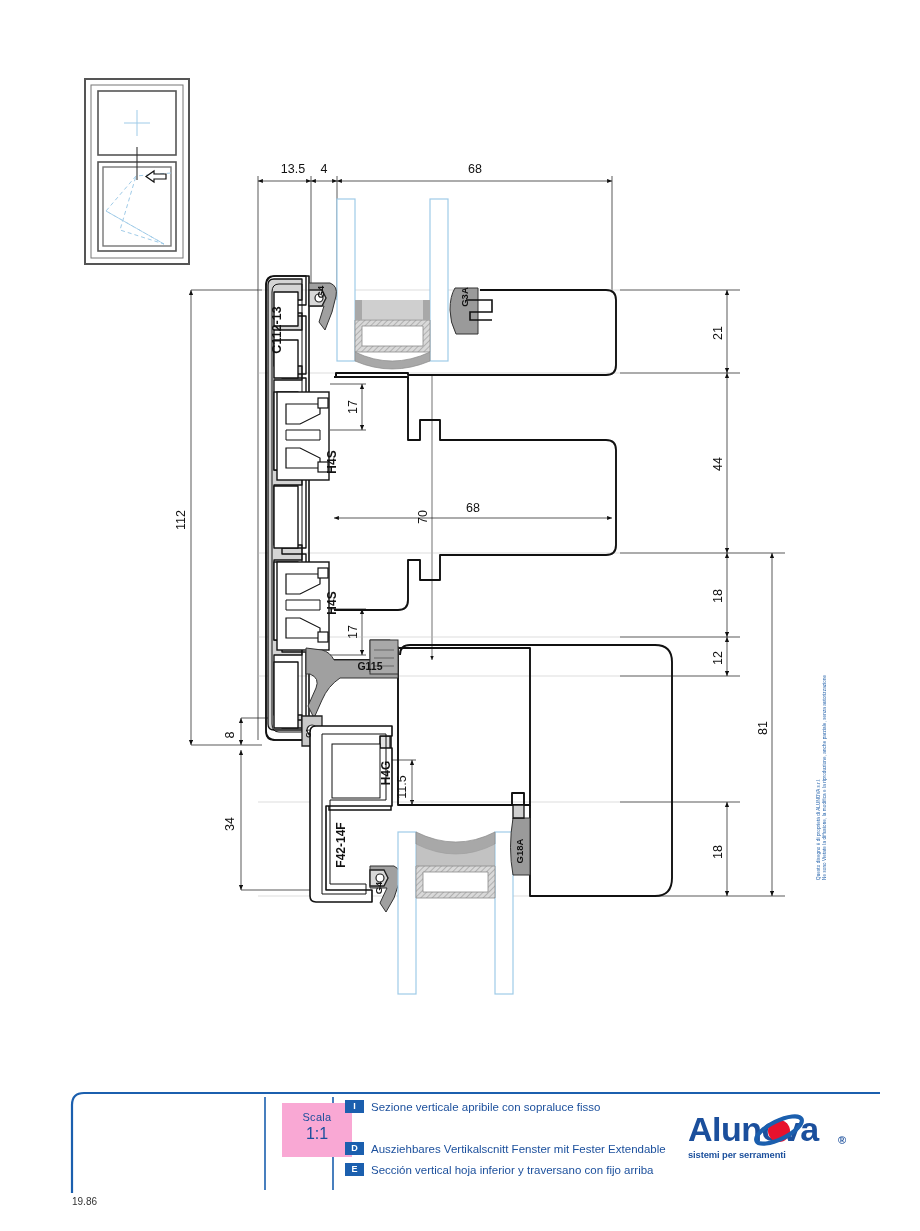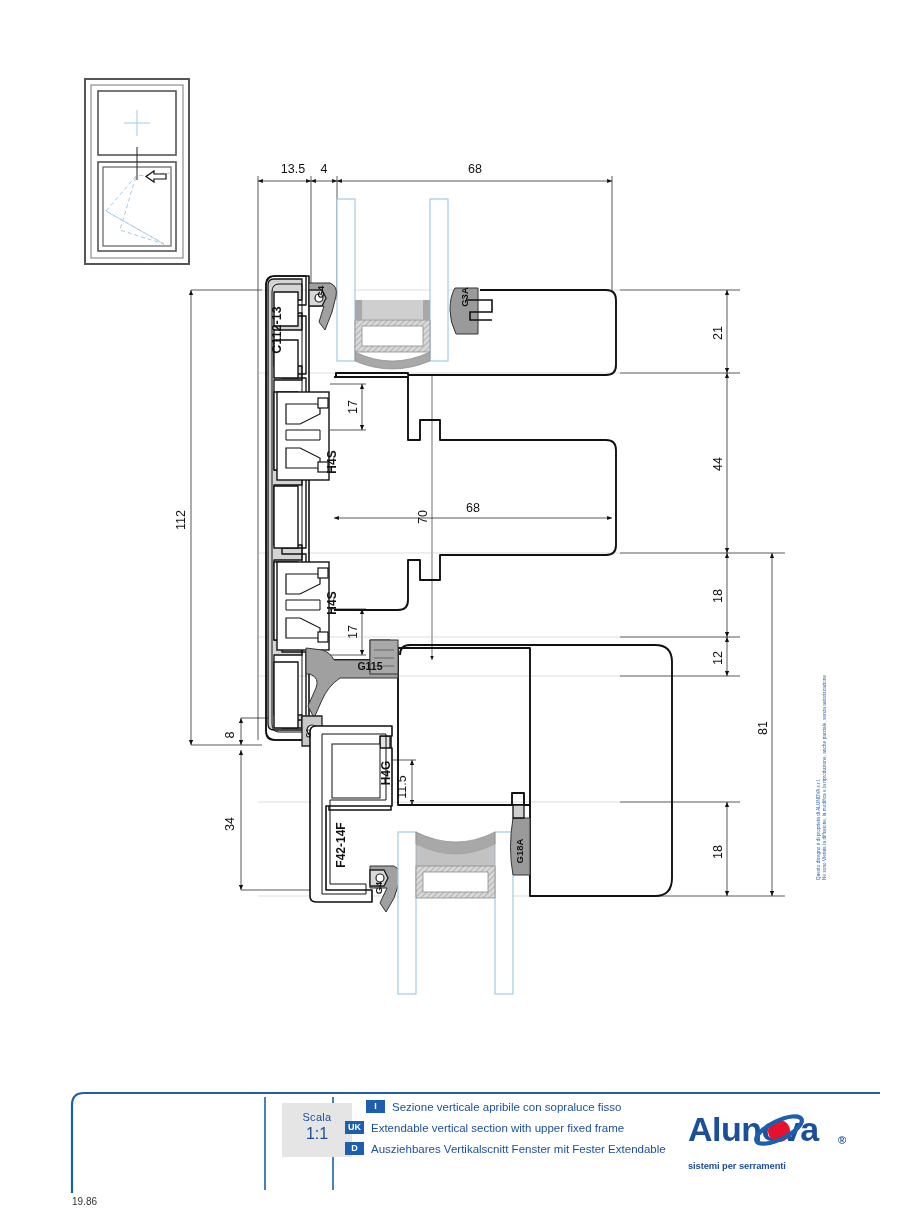--- a/index.html
+++ b/index.html
@@ -24,40 +24,40 @@
   
   #footer{position:absolute;left:0;top:1085px;width:920px;height:146px;}
   .fbox{position:absolute;}
 
   .brandword{font-weight:bold;font-size:38px;letter-spacing:-1.5px;font-family:"Liberation Sans",sans-serif;}
   .nova{color:#1b4f9c;}
   .flat{color:#e8112d;}
 
   .scalebox{
     position:absolute;left:282px;top:1103px;width:70px;height:54px;
-    background:#e5e5e5;color:#1b4f9c;text-align:center;
+    background:#f9a8d4;color:#1b4f9c;text-align:center;
     font-family:"Liberation Sans",sans-serif;
   }
   .scalebox .s1{font-size:11px;padding-top:8px;letter-spacing:.3px;}
   .scalebox .s2{font-size:16px;padding-top:2px;}
 
   .langrow{position:absolute;left:345px;height:17px;font-size:11.5px;color:#1b4f9c;white-space:nowrap;}
   .langtag{
     display:inline-block;width:19px;height:13px;line-height:13px;background:#1b5fae;color:#fff;
     font-size:9px;font-weight:bold;text-align:center;vertical-align:middle;margin-right:7px;
     font-family:"Liberation Sans",sans-serif;
   }
   .langtxt{display:inline-block;vertical-align:middle;}
 
   #pagenum{position:absolute;left:72px;top:1196px;font-size:10px;color:#333;}
 
   
   #alunova{position:absolute;left:688px;top:1112px;width:175px;height:52px;}
   .alunova-word{font-size:34px;font-weight:bold;color:#1b4f9c;letter-spacing:-0.5px;line-height:34px;}
-  .alunova-sub{font-size:9.4px;font-weight:bold;color:#1b4f9c;letter-spacing:-0.1px;margin-top:12px;}
+  .alunova-sub{font-size:9.4px;font-weight:bold;color:#1b4f9c;letter-spacing:-0.1px;margin-top:1px;}
 
   svg{display:block;}
   text{font-family:"Liberation Sans",sans-serif;}
 </style>
 </head>
 <body>
 
 <div class="page">
 
   <div id="thumbnail">
@@ -362,28 +362,28 @@
     <div class="fbox" style="left:104px;top:1122px;position:absolute;">
     </div>
   </div>
 
 
   <div class="scalebox">
     <div class="s1">Scala</div>
     <div class="s2">1:1</div>
   </div>
 
-  <div class="langrow" style="top:1100px;margin-left:21px;">
+  <div class="langrow" style="top:1100px;">
     <span class="langtag">I</span><span class="langtxt">Sezione verticale apribile con sopraluce fisso</span>
-  </div>
-  <div class="langrow" style="top:1121px;">
-    <span class="langtag">UK</span><span class="langtxt">Extendable vertical section with upper fixed frame</span>
   </div>
   <div class="langrow" style="top:1142px;">
     <span class="langtag">D</span><span class="langtxt">Ausziehbares Vertikalscnitt Fenster mit Fester Extendable</span>
+  </div>
+  <div class="langrow" style="top:1163px;">
+    <span class="langtag">E</span><span class="langtxt">Sección vertical hoja inferior y traversano con fijo arriba</span>
   </div>
 
   <div id="alunova">
     <div style="position:relative;height:36px;">
       <span class="alunova-word">Alunova</span>
       <span style="font-size:11px;color:#1b4f9c;font-weight:bold;position:absolute;left:150px;top:22px;">®</span>
       
       <svg width="60" height="42" viewBox="0 0 60 42" style="position:absolute;left:63px;top:-3px;">
         <circle cx="28" cy="22" r="11" fill="#e8112d"></circle>
         <ellipse cx="28" cy="21" rx="25" ry="9" fill="none" stroke="#1b5fae" stroke-width="4.2" transform="rotate(-26 28 21)"></ellipse>

